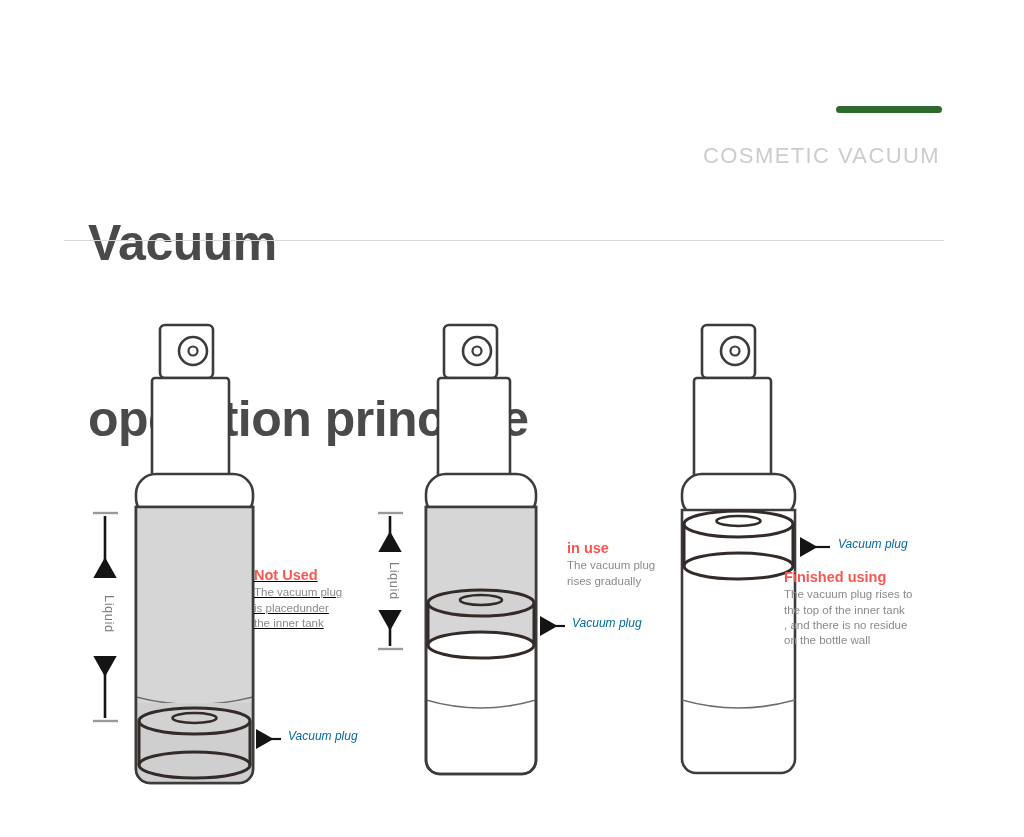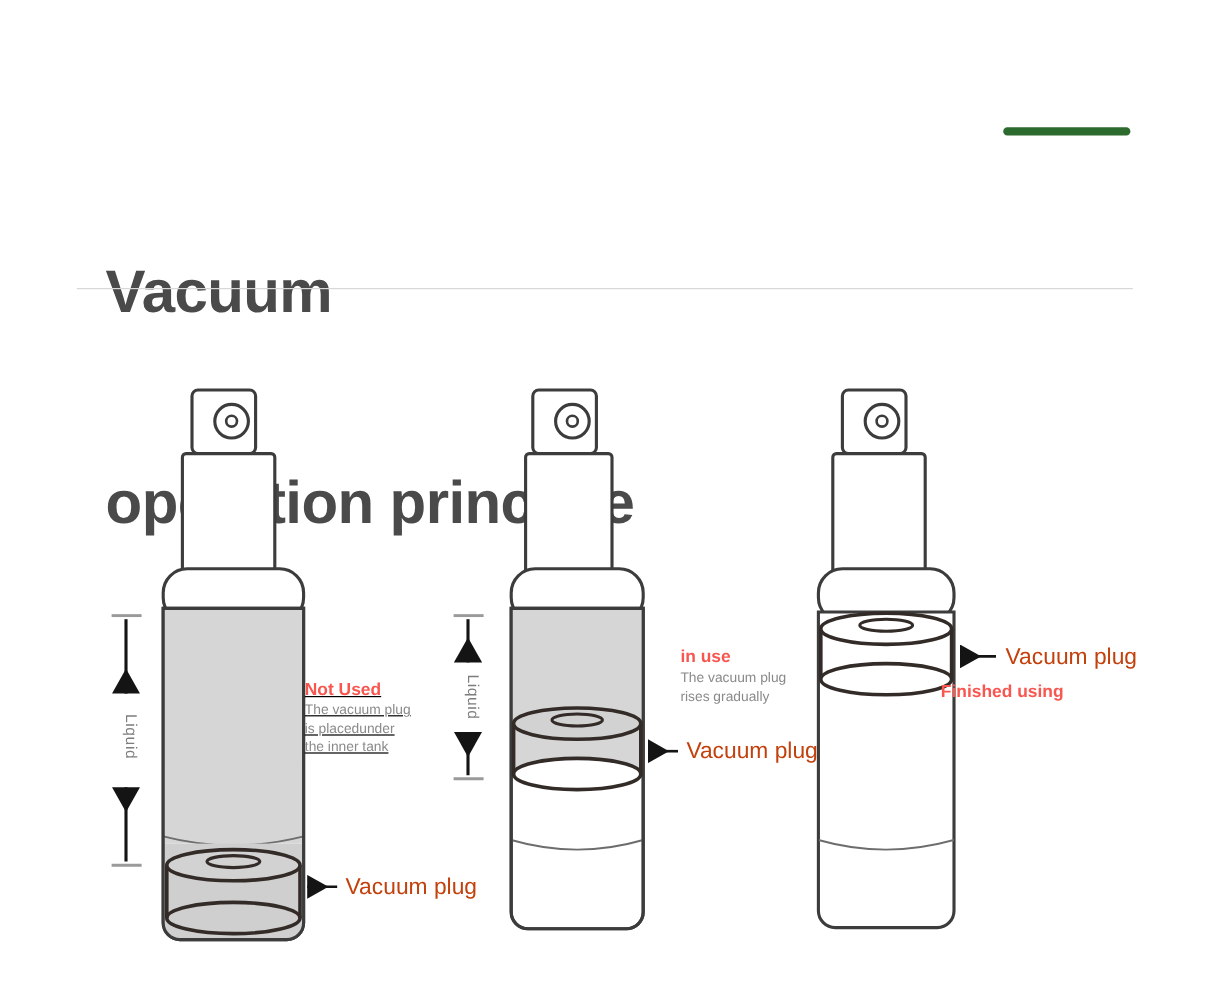--- a/index.html
+++ b/index.html
@@ -90,23 +90,24 @@
   }
   .callout-body {
     font-size: 11.5px;
     color: #8a8a8a;
     line-height: 1.33;
     white-space: pre-line;
   }
 
   .plug-label {
     position: absolute;
-    font-size: 19px;
-    color: #c2410c;
+    font-size: 12px;
+    color: #0369a1;
     white-space: nowrap;
+    font-style: italic;
   }
 
   .liquid-label {
     position: absolute;
     font-size: 13px;
     color: #7d7d7d;
     letter-spacing: 0.5px;
     transform: rotate(90deg);
     transform-origin: left top;
     white-space: nowrap;
@@ -118,20 +119,21 @@
 <div id="page">
 
   <div id="header-title">
     <span class="title-line">Vacuum</span>
     <span class="title-line">operation principle</span>
   </div>
 
   <div id="accent-bar"></div>
 
   <div id="header-subtitle">
+    <span class="sub-line">COSMETIC VACUUM</span>
   </div>
 
   <div id="header-rule"></div>
 
   <div id="stage">
     <svg width="1024" height="837" viewBox="0 0 1024 837" xmlns="http://www.w3.org/2000/svg">
       <defs>
         <marker id="arrowL" markerWidth="9" markerHeight="9" refX="8" refY="4.5" orient="auto">
           <path d="M8,0 L0,4.5 L8,9 z" fill="#141414"></path>
         </marker>
@@ -259,16 +261,20 @@
   <div class="callout" style="left:535px; top:540px;margin-left:32px;">
     <div class="callout-title">in use</div>
     <div class="callout-body">The vacuum plug
 rises gradually</div>
   </div>
   <div class="plug-label" style="left:572px; top:616px;">Vacuum plug</div>
   <div class="liquid-label" style="left:402px; top:562px;">Liquid</div>
 
   <div class="callout" style="left:784px; top:569px;">
     <div class="callout-title">Finished using</div>
+    <div class="callout-body">The vacuum plug rises to
+ the top of the inner tank
+, and there is no residue
+on the bottle wall</div>
   </div>
   <div class="plug-label" style="left:838px; top:537px;">Vacuum plug</div>
 
 </div>
 
 </body></html>

